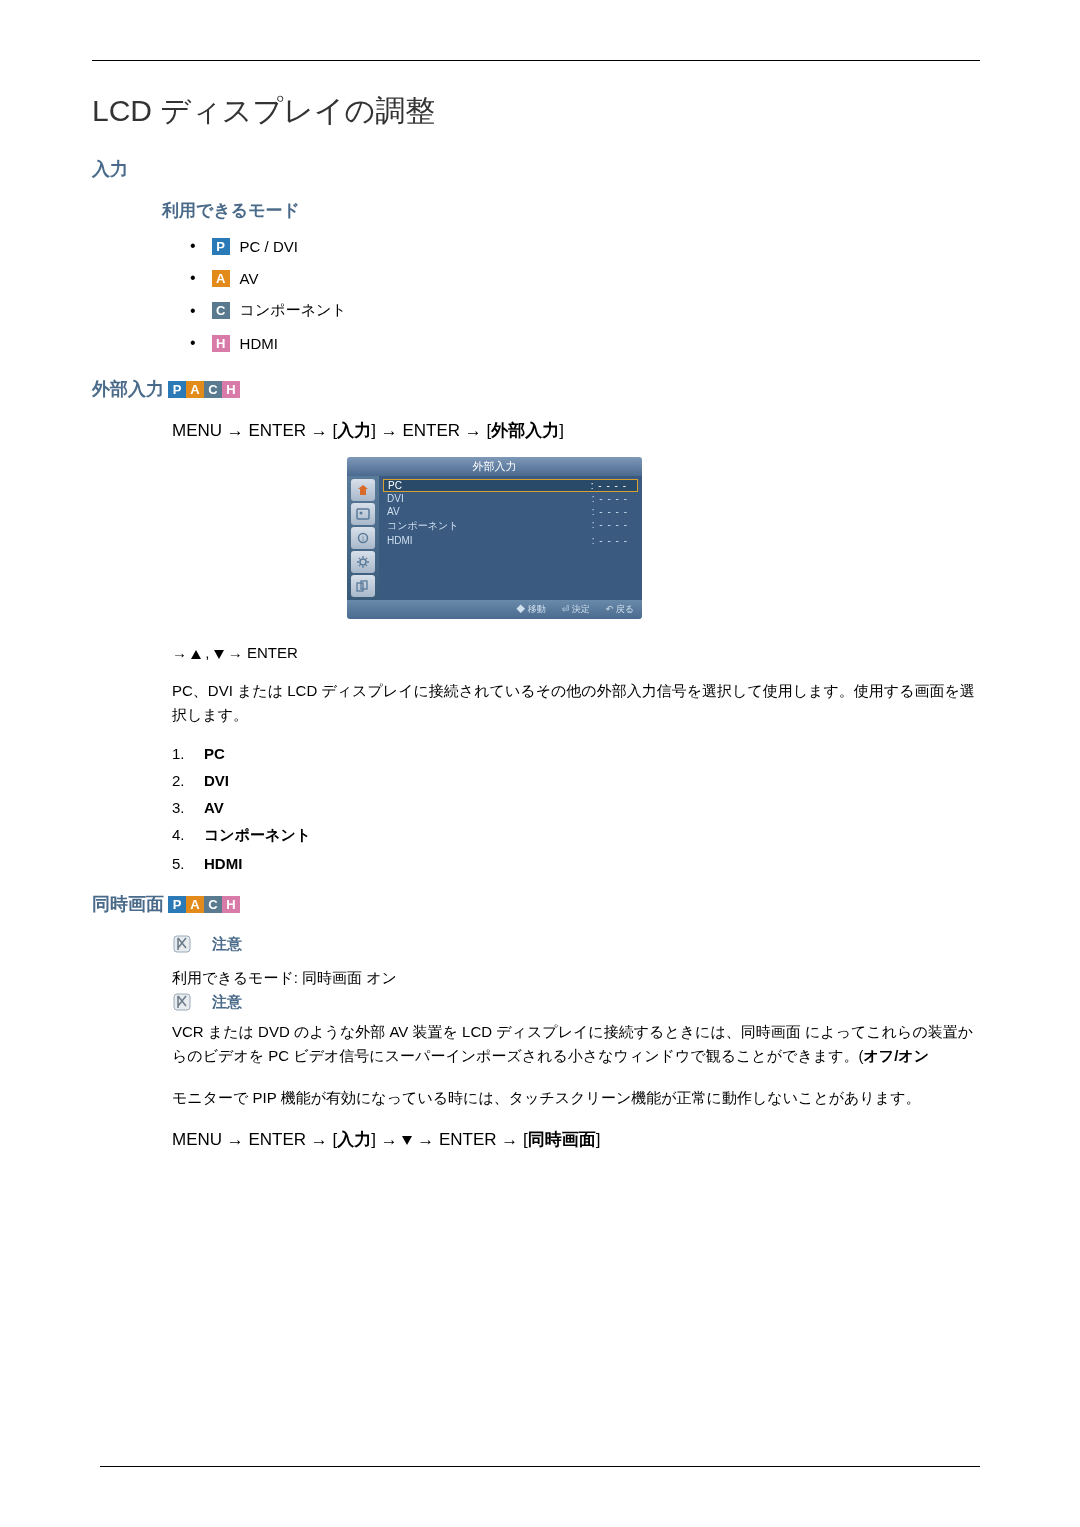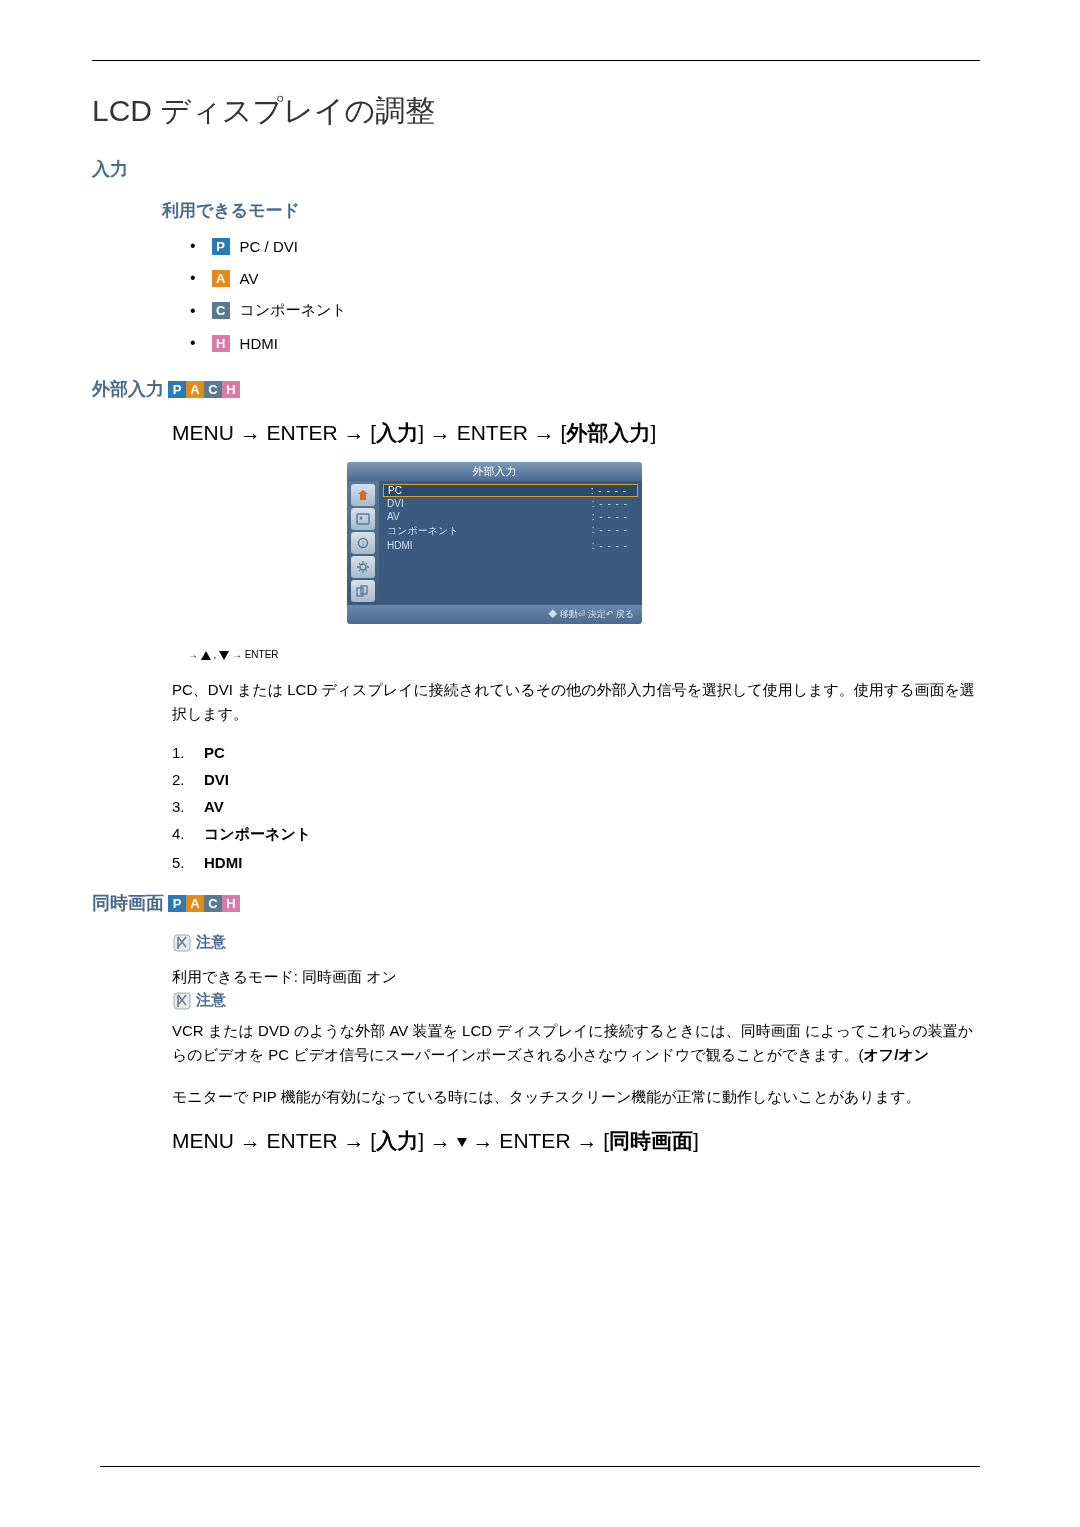--- a/index.html
+++ b/index.html
@@ -75,21 +75,21 @@
     font-family: Arial, sans-serif;
   }
   .badge-p { background: #2b7ab8; }
   .badge-a { background: #e38b1a; }
   .badge-c { background: #5a7a8f; }
   .badge-h { background: #d97ba8; }
   .badge-group { display: inline-flex; gap: 0; }
   .badge-group .badge { margin: 0; }
   .path {
     margin: 12px 0 15px 0;
-    font-size: 21px;
+    font-size: 17px;
   }
   .path b { font-weight: bold; }
   .osd {
     width: 295px;
     margin: 8px 0 25px 175px;
   }
   .osd-title {
     background: linear-gradient(#7e98b8, #4a6a8f);
     color: #fff;
     font-size: 11px;
@@ -140,25 +140,26 @@
     padding: 0 10px 0 4px;
   }
   .osd-dash { letter-spacing: 1px; }
   .osd-footer {
     background: linear-gradient(#6a8aaa, #4a6a8f);
     font-size: 9px;
     color: #d0e0ef;
     padding: 3px 8px;
     display: flex;
     justify-content: flex-end;
+    gap: 16px;
     border-radius: 0 0 3px 3px;
   }
   .arrow-line {
-    margin: 10px 0 18px 16px;
-    font-size: 10px;
+    margin: 10px 0 18px 0;
+    font-size: 15px;
   }
   .tri-up, .tri-down {
     display: inline-block;
     width: 0; height: 0;
     border-left: 5px solid transparent;
     border-right: 5px solid transparent;
     vertical-align: middle;
   }
   .tri-up { border-bottom: 9px solid #000; }
   .tri-down { border-top: 9px solid #000; }
@@ -171,21 +172,22 @@
     margin: 6px 0 20px 0;
   }
   .num-list li {
     margin: 10px 0;
     display: flex;
     gap: 14px;
   }
   .num-list li .num { width: 18px; }
   .note-row {
     display: flex;
-    gap: 4px;
+    align-items: center;
+    gap: 20px;
     margin: 4px 0;
   }
   .note-icon {
     width: 20px;
     height: 20px;
   }
   .note-label {
     font-weight: bold;
     color: #4a6a8a;
     font-size: 15px;

